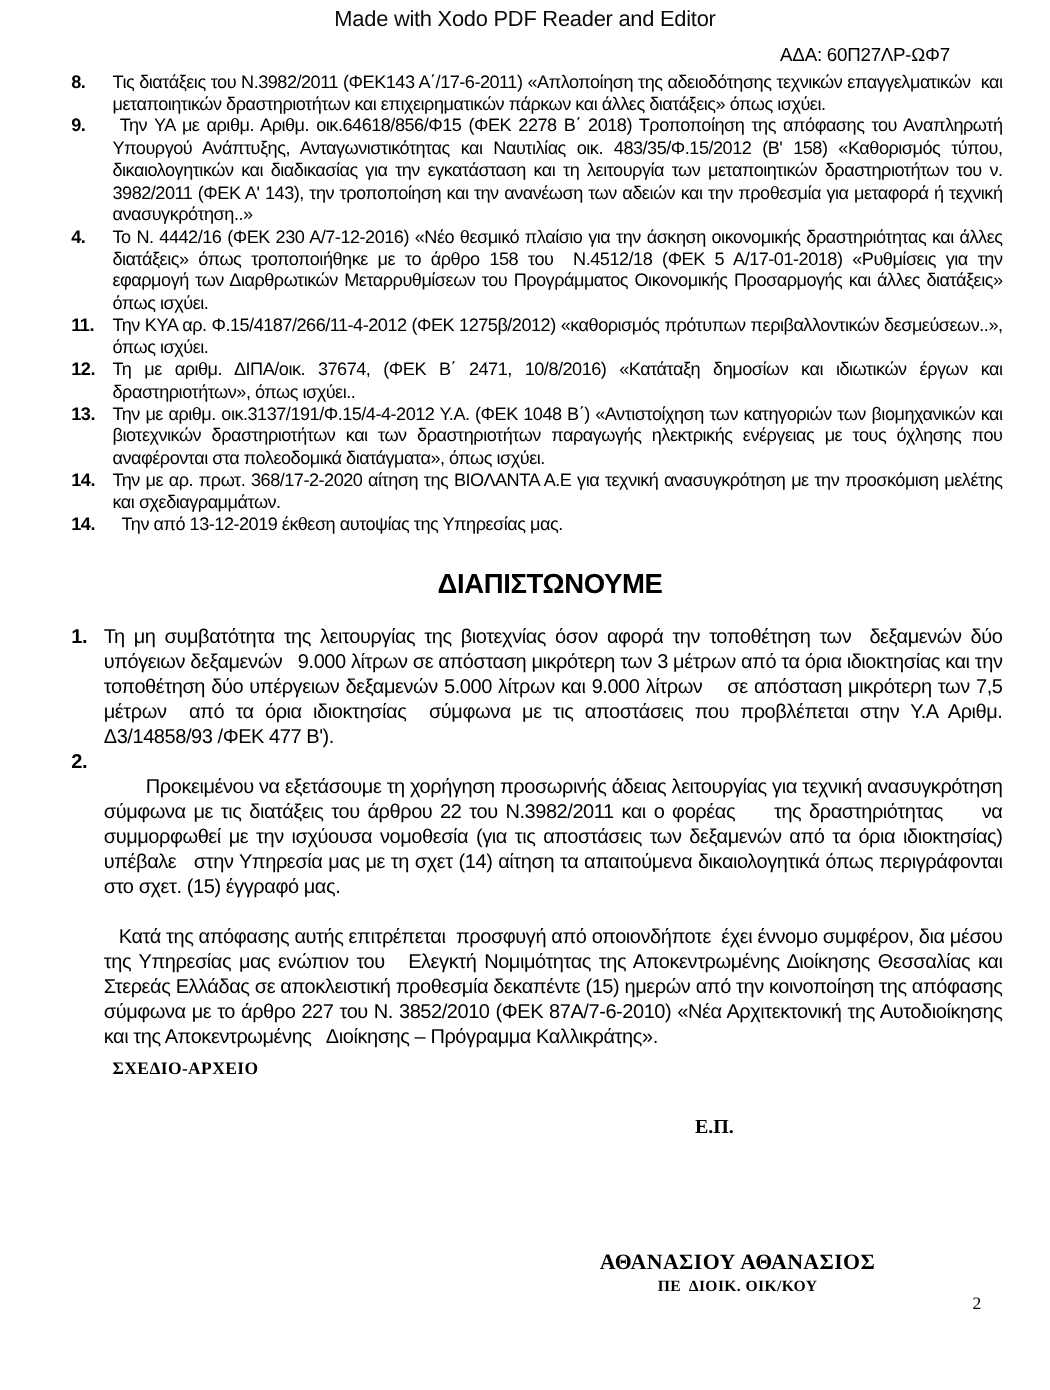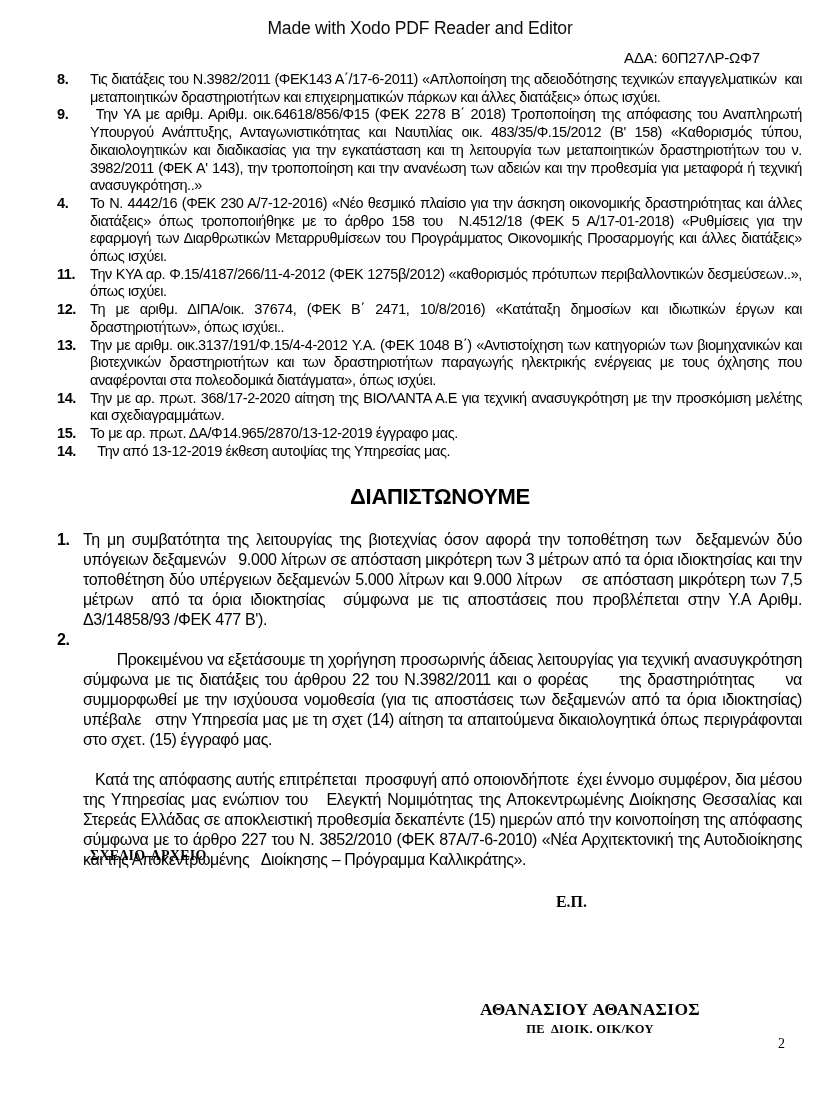--- a/index.html
+++ b/index.html
@@ -7,21 +7,21 @@
     position:relative;
     width:840px;height:1112px;
     margin:0 auto;
     background:#ffffff;
     color:#000;
     font-family:"Liberation Sans",sans-serif;
     overflow:hidden;
     box-sizing:border-box;
   }
   .watermark{
-    padding-top:18px;
+    padding-top:5px;
     text-align:center;
     font-size:17.5px;
     letter-spacing:-0.2px;
     color:#0a0a0a;
   }
   .ada-line{
     margin-top:10px;
     padding-right:80px;
     text-align:right;
     font-size:15px;
@@ -151,24 +151,20 @@
     </div>
     <div class="ref-item">
       <span class="num">13.</span>
       <span class="txt">Την με αριθμ. οικ.3137/191/Φ.15/4-4-2012 Υ.Α. (ΦΕΚ 1048 Β΄) «Αντιστοίχηση των κατηγοριών των βιομηχανικών και βιοτεχνικών δραστηριοτήτων και των δραστηριοτήτων παραγωγής ηλεκτρικής ενέργειας με τους όχλησης που αναφέρονται στα πολεοδομικά διατάγματα», όπως ισχύει.</span>
     </div>
     <div class="ref-item">
       <span class="num">14.</span>
       <span class="txt">Την με αρ. πρωτ. 368/17-2-2020 αίτηση της ΒΙΟΛΑΝΤΑ Α.Ε για τεχνική ανασυγκρότηση με την προσκόμιση μελέτης και σχεδιαγραμμάτων.</span>
     </div>
     <div class="ref-item">
-      <span class="num">15.</span>
-      <span class="txt">Το με αρ. πρωτ. ΔΑ/Φ14.965/2870/13-12-2019 έγγραφο μας.</span>
-    </div>
-    <div class="ref-item">
       <span class="num">14.</span>
       <span class="txt">  Την από 13-12-2019 έκθεση αυτοψίας της Υπηρεσίας μας.</span>
     </div>
   </div>
 
   <div class="heading">ΔΙΑΠΙΣΤΩΝΟΥΜΕ</div>
 
   <div class="find-list">
     <div class="find-item">
       <span class="num">1.</span>

